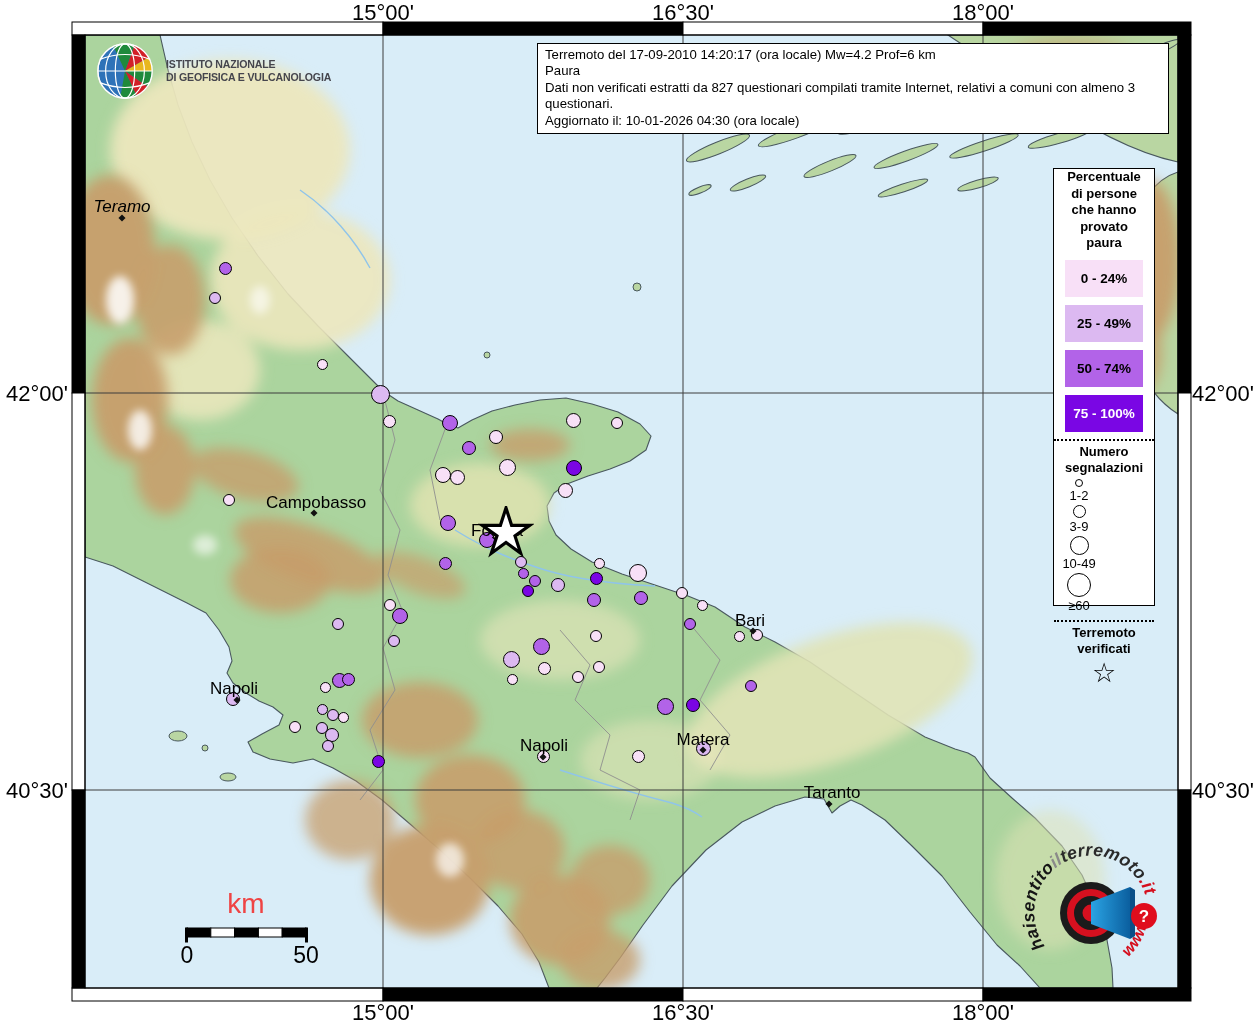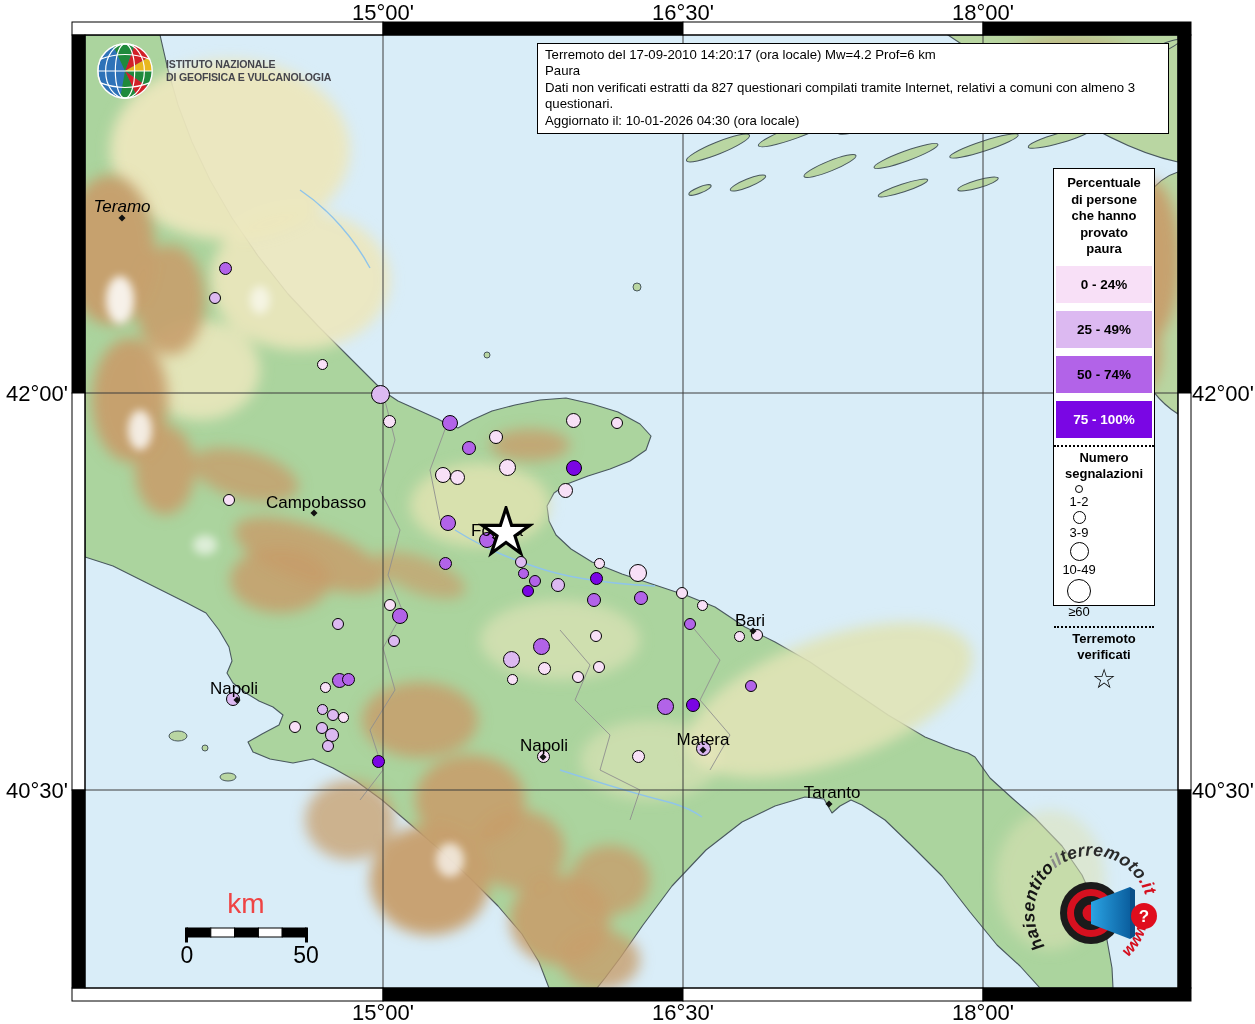--- a/index.html
+++ b/index.html
@@ -24,22 +24,22 @@
   #ingv-text{margin-left:10px;font-size:11.5px;font-weight:bold;color:#45454d;
     line-height:13.5px;transform:scaleX(.92);transform-origin:left center;letter-spacing:-.2px;}
   
   #title-box{position:absolute;left:537px;top:43px;width:616px;z-index:10;
     background:#fff;border:1px solid #000;padding:3px 7px 4px 7px;
     font-size:13.2px;line-height:16.4px;color:#000;}
   
   #legend{position:absolute;left:1053px;top:168px;width:100px;height:436px;z-index:10;
     background:#fff;border:1px solid #000;text-align:center;color:#000;}
   .lg-title{font-size:13px;font-weight:bold;line-height:16.5px;}
-  .lg-title-wrap{margin-top:6px;}
-  .swatch{width:96px;height:37px;margin:8px auto 0 auto;display:flex;align-items:center;justify-content:center;
+  .lg-title-wrap{margin-top:0;}
+  .swatch{width:78px;height:37px;margin:8px auto 0 auto;display:flex;align-items:center;justify-content:center;
     font-size:13.5px;font-weight:bold;}
   .dotted-sep{border-top:2px dotted #000;margin:7px 0 3px 0;height:0;}
   .cnt-grid{display:flex;flex-wrap:wrap;justify-content:space-around;padding:0 2px;flex-direction:column;}
   .cnt-cell{width:46px;display:flex;flex-direction:column;align-items:center;justify-content:flex-end;margin-top:2px;}
   .cnt-circle{border:1.6px solid #000;border-radius:50%;box-sizing:border-box;background:#fff;}
   .cnt-label{font-size:13px;margin-top:1px;}
   .epi-star{font-size:27px;line-height:26px;margin-top:2px;}
   
   #scalebar-title{position:absolute;left:186px;top:888px;width:120px;text-align:center;font-size:28px;color:#ef4444;z-index:5;}
   #scalebar-0{position:absolute;left:157px;top:942px;width:60px;text-align:center;font-size:23px;z-index:5;}

